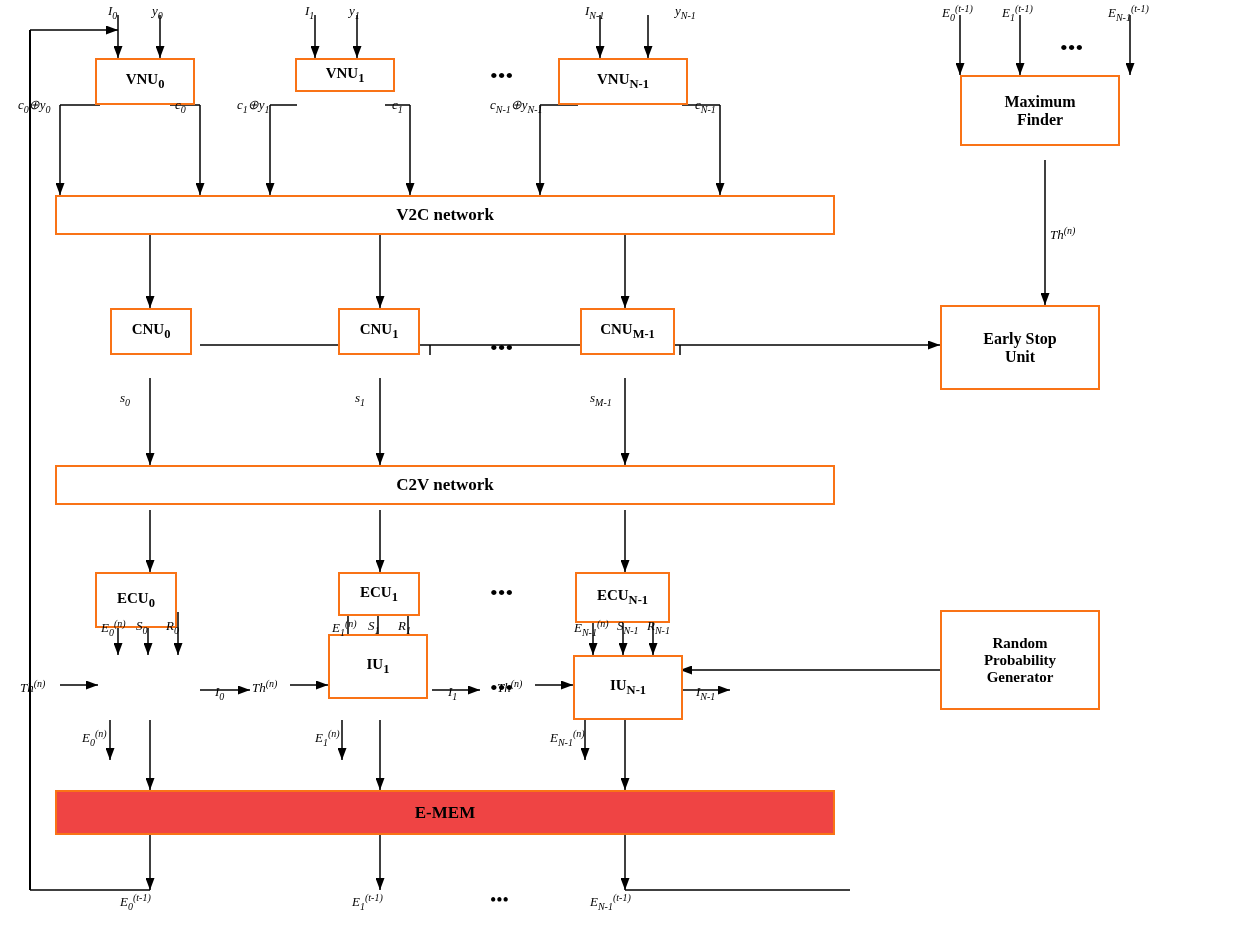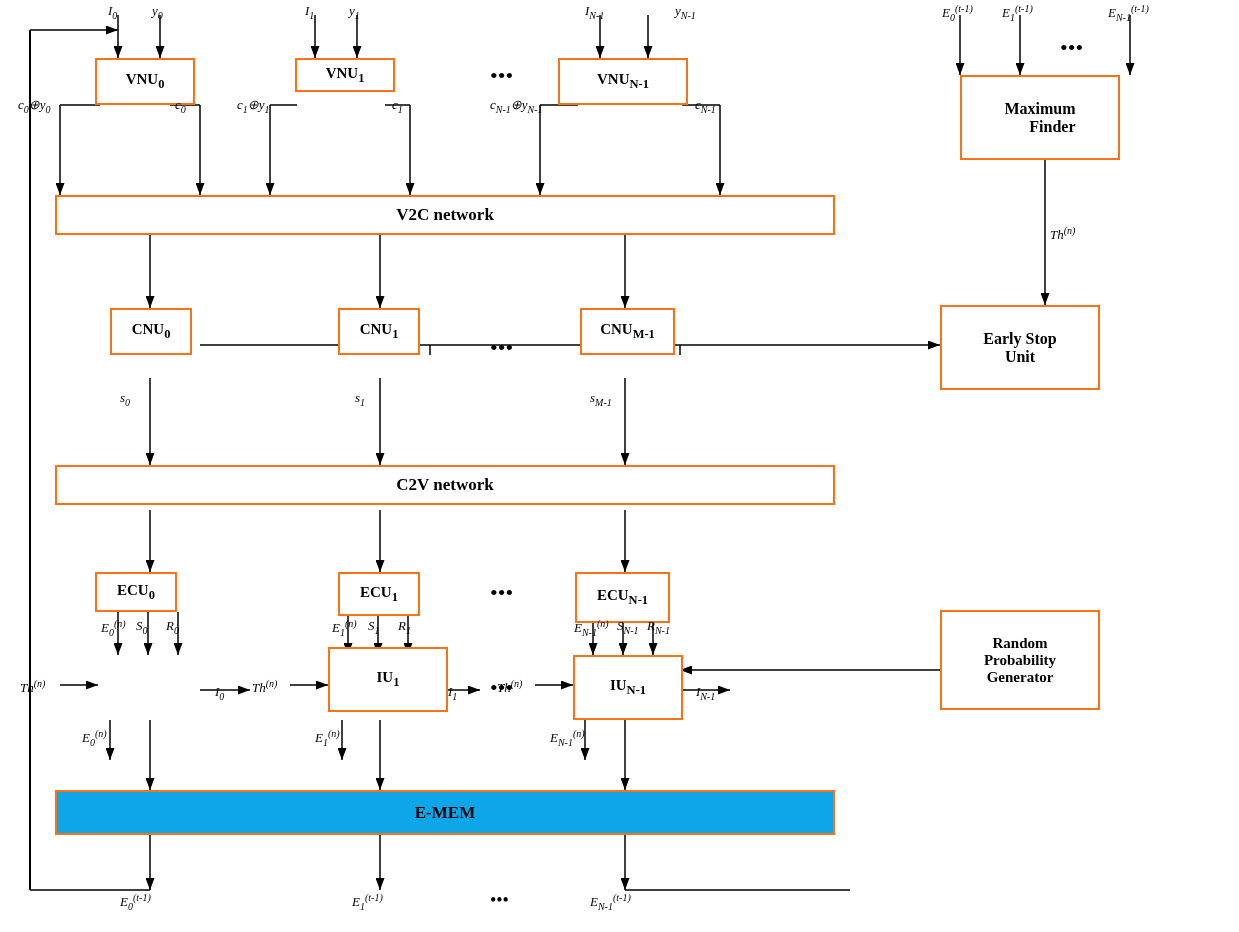--- a/index.html
+++ b/index.html
@@ -204,46 +204,46 @@
 </div>
 
 <div class="box" style="left:580px; top:308px; width:95px; height:47px;">
   <span>CNU<sub>M-1</sub></span>
 </div>
 
 <div class="box box-large" style="left:55px; top:465px; width:780px; height:40px;">
   <span>C2V network</span>
 </div>
 
-<div class="box" style="left:95px; top:572px; width:82px; height:40px;">
+<div class="box" style="left:95px; top:572px; width:82px; height:56px;">
   <span>ECU<sub>0</sub></span>
 </div>
 
 <div class="box" style="left:338px; top:572px; width:82px; height:44px;">
   <span>ECU<sub>1</sub></span>
 </div>
 
 <div class="box" style="left:575px; top:572px; width:95px; height:51px;">
   <span>ECU<sub>N-1</sub></span>
 </div>
 
 
-<div class="box" style="left:328px; top:647px; width:120px; height:65px;">
+<div class="box" style="left:328px; top:634px; width:100px; height:65px;">
   <span>IU<sub>1</sub></span>
 </div>
 
 <div class="box" style="left:573px; top:655px; width:110px; height:65px;">
   <span>IU<sub>N-1</sub></span>
 </div>
 
-<div class="box box-large" style="left:55px; top:790px; width:780px; height:45px; background:#0ea5e9;">
+<div class="box box-large" style="left:55px; top:790px; width:780px; height:45px; background:#ef4444;">
   <span>E-MEM</span>
 </div>
 
-<div class="box" style="left:960px; top:75px; width:160px; height:85px; font-size:16px;text-align:right;">
+<div class="box" style="left:960px; top:75px; width:160px; height:71px; font-size:16px;">
   <span>Maximum<br>Finder</span>
 </div>
 
 <div class="box" style="left:940px; top:305px; width:160px; height:85px; font-size:16px;">
   <span>Early Stop<br>Unit</span>
 </div>
 
 <div class="box" style="left:940px; top:610px; width:160px; height:100px; font-size:15px;">
   <span>Random<br>Probability<br>Generator</span>
 </div>

